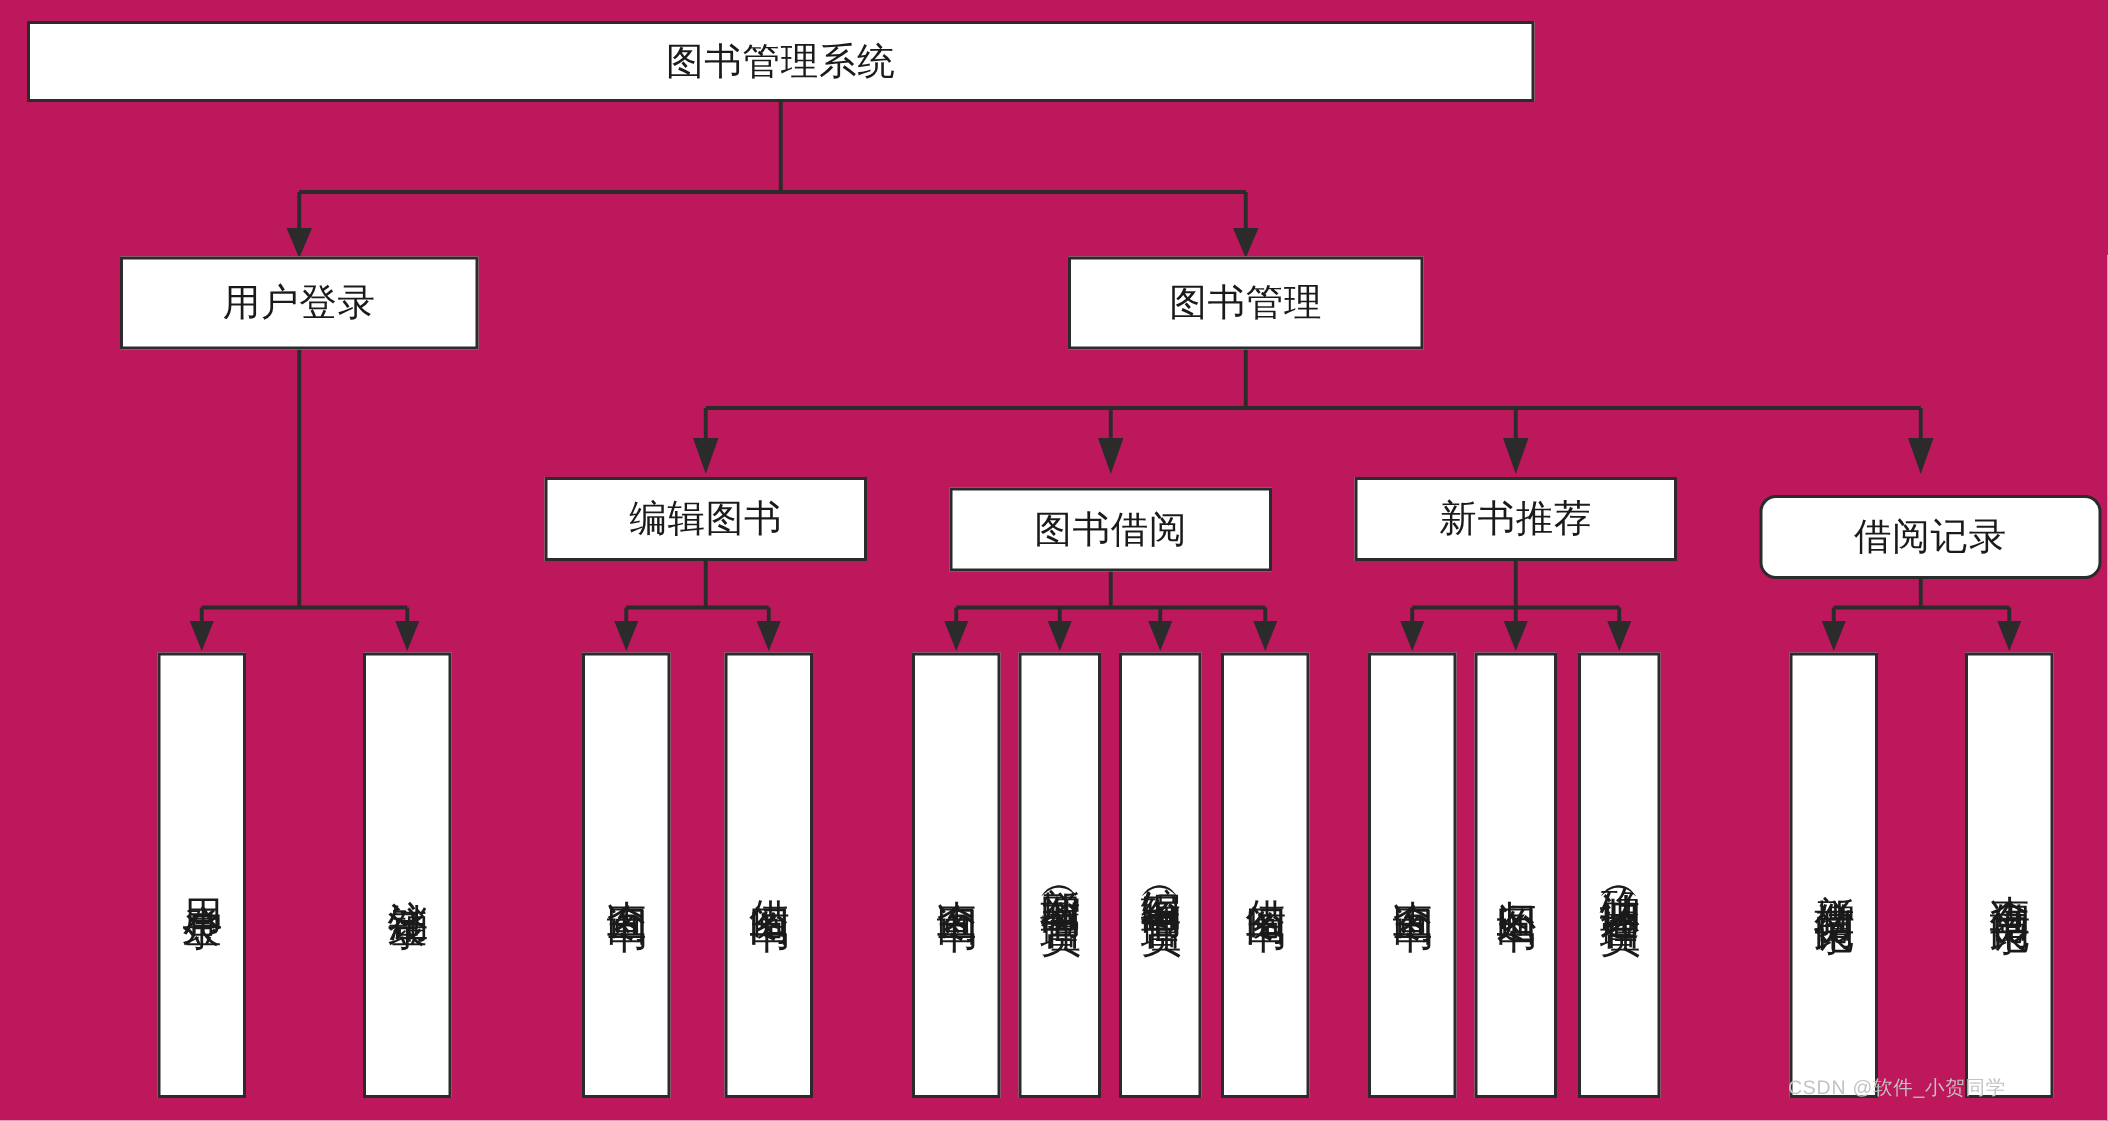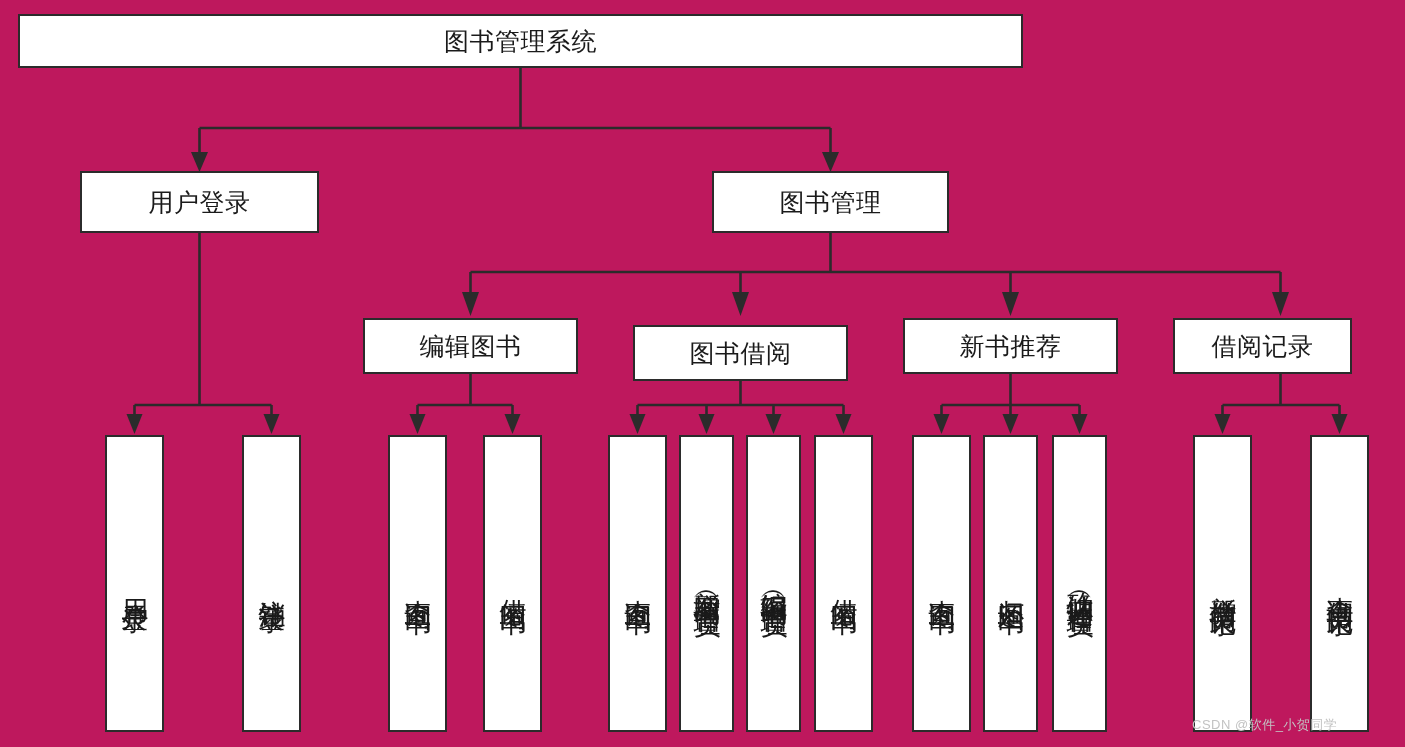--- a/index.html
+++ b/index.html
@@ -180,21 +180,21 @@
   </div>
 
   <div class="node horiz" style="left:633px; top:325px; width:215px; height:56px;">
     <span class="node-label">图书借阅</span>
   </div>
 
   <div class="node horiz" style="left:903px; top:318px; width:215px; height:56px;">
     <span class="node-label">新书推荐</span>
   </div>
 
-  <div class="node horiz" style="left:1173px; top:318px; width:179px; height:56px;">
+  <div class="node horiz" style="left:1173px; top:330px; width:228px; height:56px;border-radius:11px;">
     <span class="node-label">借阅记录</span>
   </div>
 
   <div class="node vert" style="left:105px; top:435px; width:59px; height:297px;">
     <span class="node-label">用户登录</span>
   </div>
 
   <div class="node vert" style="left:242px; top:435px; width:59px; height:297px;">
     <span class="node-label">注销登录</span>
   </div>

